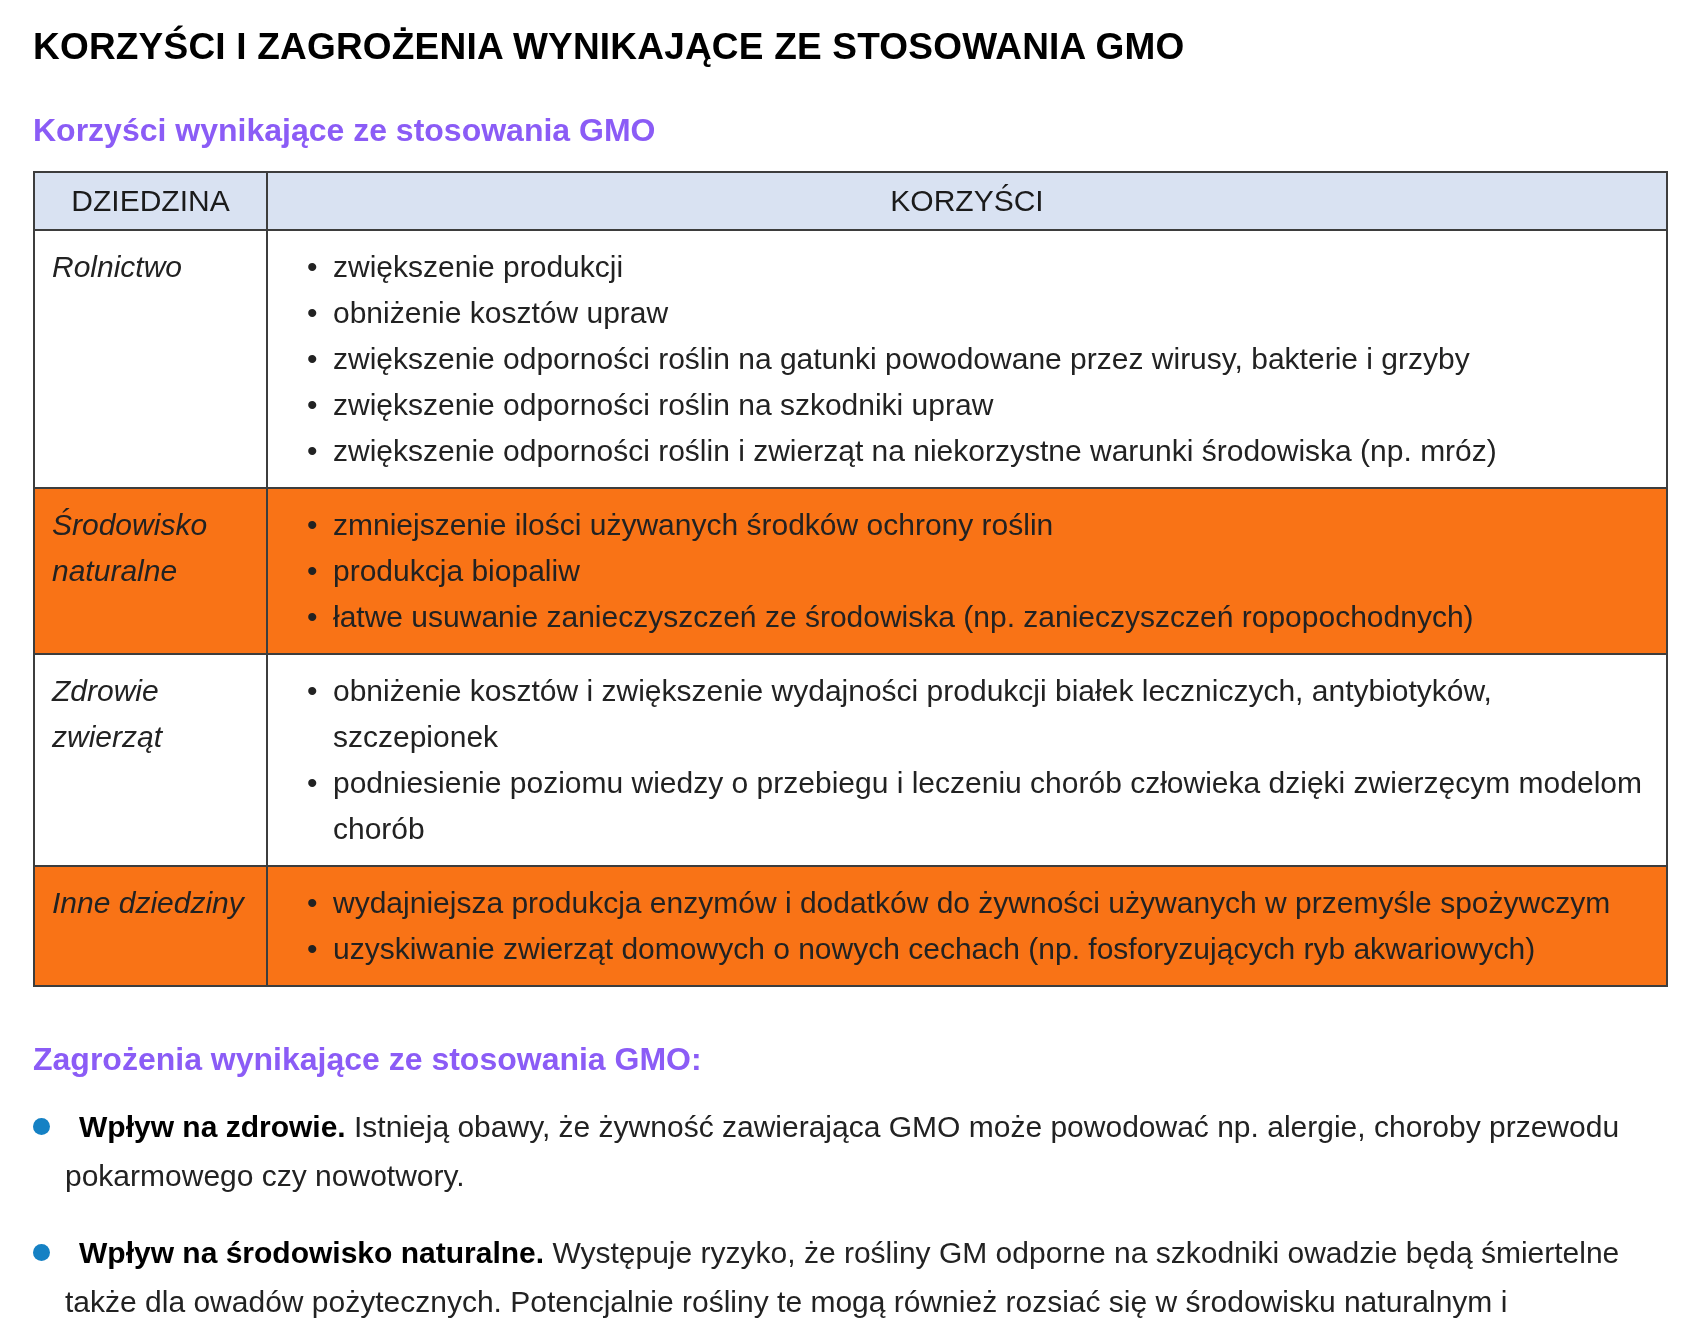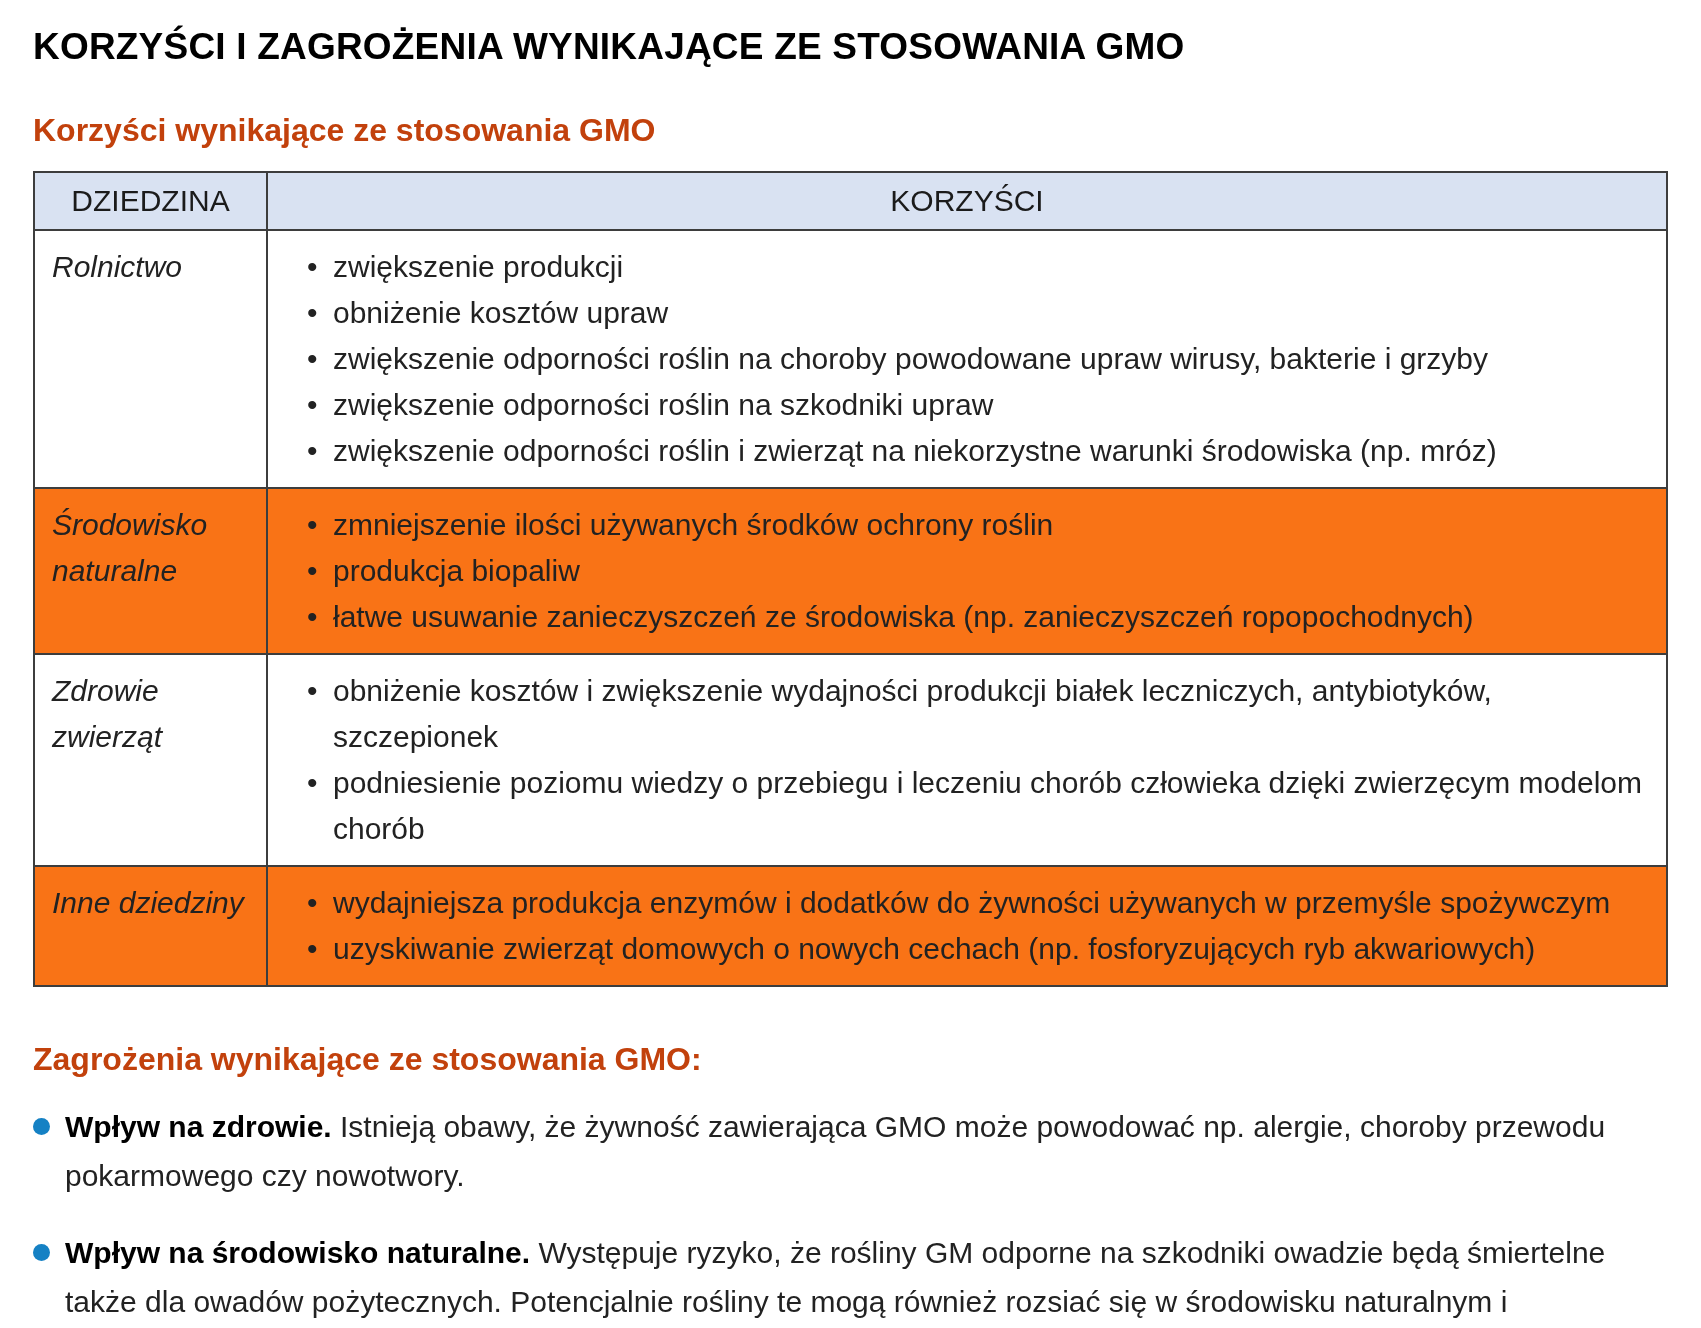--- a/index.html
+++ b/index.html
@@ -18,21 +18,21 @@
   .page-title {
     font-size: 37px;
     font-weight: bold;
     color: #000000;
     margin: 4px 0 16px 0;
     letter-spacing: 0.2px;
   }
   .section-heading {
     font-size: 32px;
     font-weight: bold;
-    color: #c2410c;
+    color: #8b5cf6;
     margin: 44px 0 22px 0;
   }
   table.benefits-table {
     width: 100%;
     border-collapse: collapse;
     font-size: 30px;
     color: #222;
     table-layout: fixed;
     border-radius: 21px;
   }
@@ -84,21 +84,21 @@
     color: #222;
   }
   .risk-bullet {
     flex: 0 0 auto;
     width: 17px;
     height: 17px;
     border-radius: 50%;
     margin-top: 16px;
   }
   .risk-text { max-width: 1560px; }
-  .risk-text strong { color: #000; }
+  .risk-text strong { color: #000; margin-left: 14px; }
 </style>
 </head>
 <body>
 
 <div class="page">
 
   <h1 class="page-title">KORZYŚCI I ZAGROŻENIA WYNIKAJĄCE ZE STOSOWANIA GMO</h1>
 
   <h2 class="section-heading">Korzyści wynikające ze stosowania GMO</h2>
 
@@ -108,21 +108,21 @@
         <th class="col-domain">DZIEDZINA</th>
         <th class="col-benefits">KORZYŚCI</th>
       </tr>
     </thead>
     <tbody>
         <tr>
           <td class="domain-cell">Rolnictwo</td>
           <td class="benefits-cell">
             <div class="benefit-item">zwiększenie produkcji</div>
             <div class="benefit-item">obniżenie kosztów upraw</div>
-            <div class="benefit-item">zwiększenie odporności roślin na choroby powodowane upraw wirusy, bakterie i grzyby</div>
+            <div class="benefit-item">zwiększenie odporności roślin na gatunki powodowane przez wirusy, bakterie i grzyby</div>
             <div class="benefit-item">zwiększenie odporności roślin na szkodniki upraw</div>
             <div class="benefit-item">zwiększenie odporności roślin i zwierząt na niekorzystne warunki środowiska (np. mróz)</div>
           </td>
         </tr>
         <tr class="alt-row">
           <td class="domain-cell">Środowisko naturalne</td>
           <td class="benefits-cell">
             <div class="benefit-item">zmniejszenie ilości używanych środków ochrony roślin</div>
             <div class="benefit-item">produkcja biopaliw</div>
             <div class="benefit-item">łatwe usuwanie zanieczyszczeń ze środowiska (np. zanieczyszczeń ropopochodnych)</div>

